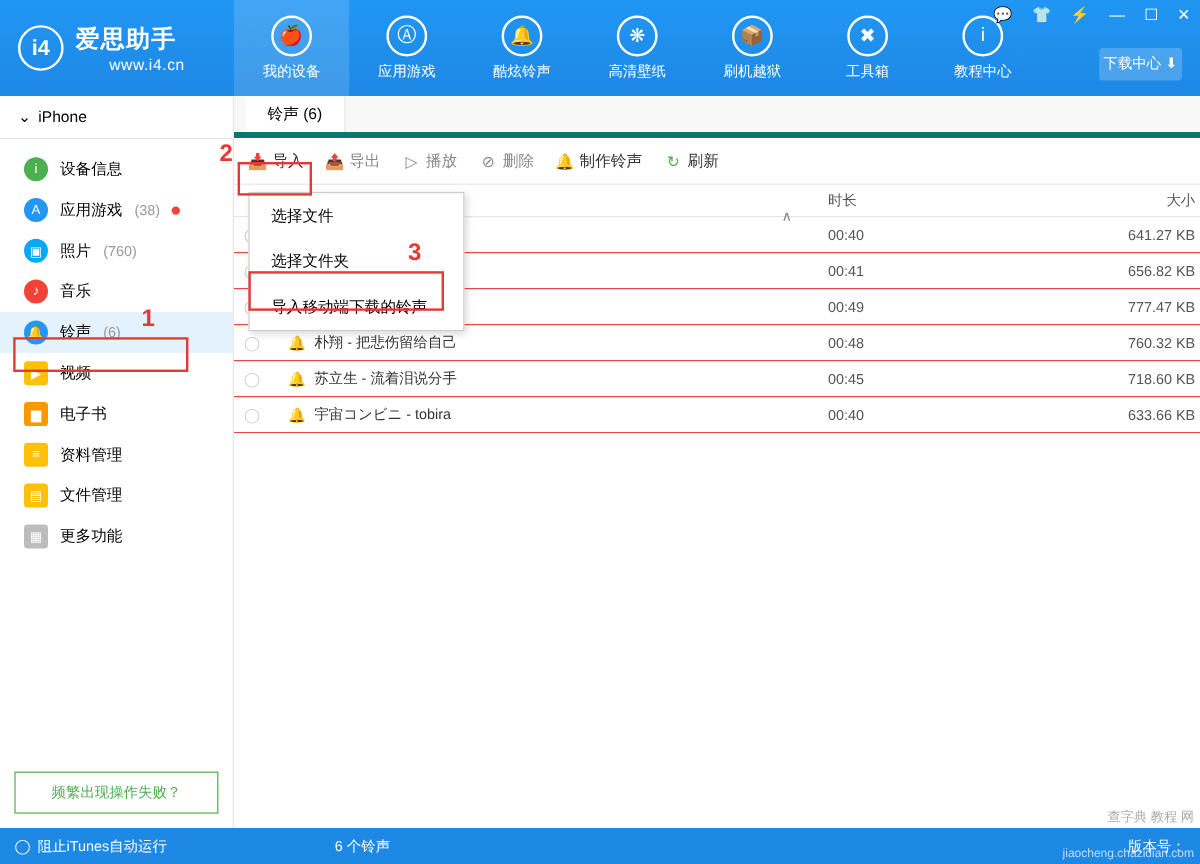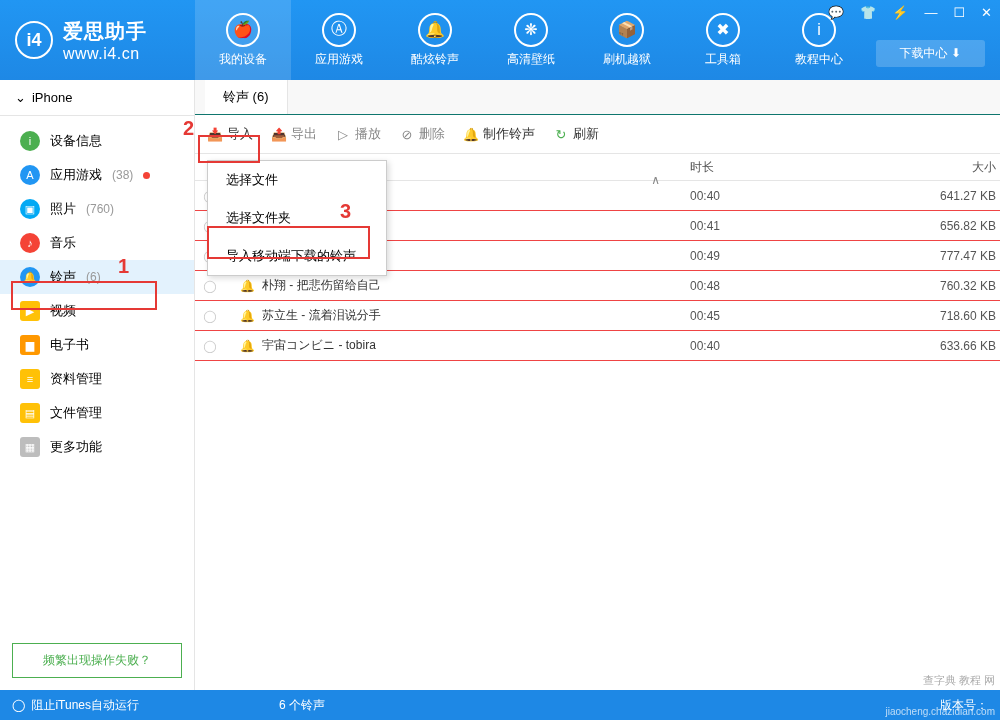--- a/index.html
+++ b/index.html
@@ -3,45 +3,45 @@
 <meta charset="utf-8">
 <style>
 * { margin: 0; padding: 0; box-sizing: border-box; font-family: "Microsoft YaHei", sans-serif; }
 body { width: 1000px; height: 720px; overflow: hidden; background: #fff; position: relative; }
 
 .header { height: 80px; background: linear-gradient(#2196F3, #1E88E5); display: flex; align-items: center; position: relative; }
 .logo-area { width: 195px; display: flex; align-items: center; padding-left: 15px; gap: 10px; }
 .logo-badge { width: 38px; height: 38px; border: 2px solid #fff; border-radius: 50%; display: flex; align-items: center; justify-content: center; color: #fff; font-weight: bold; font-size: 18px; }
 .logo-text { color: #fff; }
 .logo-text .zh { font-size: 20px; font-weight: bold; letter-spacing: 1px; }
-.logo-text .url { font-size: 16px; letter-spacing: 0.5px; }
+.logo-text .url { font-size: 13px; letter-spacing: 0.5px; margin-left: 28px; }
 
 .nav { display: flex; flex: 1; height: 100%; }
 .nav-item { width: 96px; display: flex; flex-direction: column; align-items: center; justify-content: center; gap: 4px; color: #fff; cursor: pointer; }
 .nav-item.active { background: rgba(255,255,255,0.15); }
 .nav-icon { width: 34px; height: 34px; border: 2px solid #fff; border-radius: 50%; display: flex; align-items: center; justify-content: center; }
 .nav-label { font-size: 12px; }
 
 .win-controls { position: absolute; top: 3px; right: 4px; display: flex; gap: 8px; }
 .win-controls span { color: #fff; font-size: 13px; cursor: pointer; padding: 2px 4px; }
-.download-center { position: absolute; top: 40px; right: 15px; background: rgba(255,255,255,0.2); color: #fff; font-size: 12px; padding: 5px 24px; border-radius: 3px; cursor: pointer; }
+.download-center { position: absolute; top: 40px; right: 15px; background: rgba(255,255,255,0.2); color: #fff; font-size: 12px; padding: 5px 4px; border-radius: 3px; cursor: pointer; }
 
 .body { display: flex; height: 610px; }
 .sidebar { width: 195px; border-right: 1px solid #e5e5e5; display: flex; flex-direction: column; }
 .device-header { padding: 10px 15px; border-bottom: 1px solid #e5e5e5; display: flex; align-items: center; gap: 6px; font-size: 13px; }
 .side-list { flex: 1; padding-top: 8px; }
 .side-item { height: 34px; display: flex; align-items: center; padding-left: 20px; gap: 10px; font-size: 13px; cursor: pointer; position: relative; }
 .side-item.active { background: #E3F2FD; }
 .side-icon { width: 20px; height: 20px; border-radius: 50%; display: flex; align-items: center; justify-content: center; color: #fff; font-size: 11px; }
 .side-count { color: #999; font-size: 12px; }
 .red-dot { width: 7px; height: 7px; background: #f44336; border-radius: 50%; }
 .faq-link { margin: 12px; border: 1px solid #4CAF50; text-align: center; padding: 8px 5px; font-size: 12px; color: #4CAF50; cursor: pointer; }
 
 .main { flex: 1; display: flex; flex-direction: column; position: relative; }
-.tab-bar { height: 35px; border-bottom: 1px solid #0f766e; background: #f8f8f8; display: flex; padding-left: 10px; }
+.tab-bar { height: 35px; border-bottom: 5px solid #0f766e; background: #f8f8f8; display: flex; padding-left: 10px; }
 .tab { padding: 0 18px; height: 100%; display: flex; align-items: center; font-size: 13px; background: #fff; border-right: 1px solid #e5e5e5; }
 .toolbar { height: 38px; display: flex; align-items: center; padding-left: 12px; gap: 18px; font-size: 13px; border-bottom: 0; }
 .tool-btn { display: flex; align-items: center; gap: 4px; cursor: pointer; color: #888; }
 .tool-btn.enabled { color: #333; }
 .tool-icon { width: 16px; height: 16px; display: inline-flex; align-items: center; justify-content: center; font-size: 13px; }
 
 .table-header { height: 28px; border-top: 1px solid #e5e5e5; border-bottom: 1px solid #e5e5e5; display: flex; align-items: center; font-size: 12px; color: #555; }
 .col-name { flex: 1; padding-left: 70px; position: relative; }
 .col-sort { position: absolute; right: 10px; top: 6px; color: #888; }
 .col-dur { width: 210px; margin-left: 20px; }

